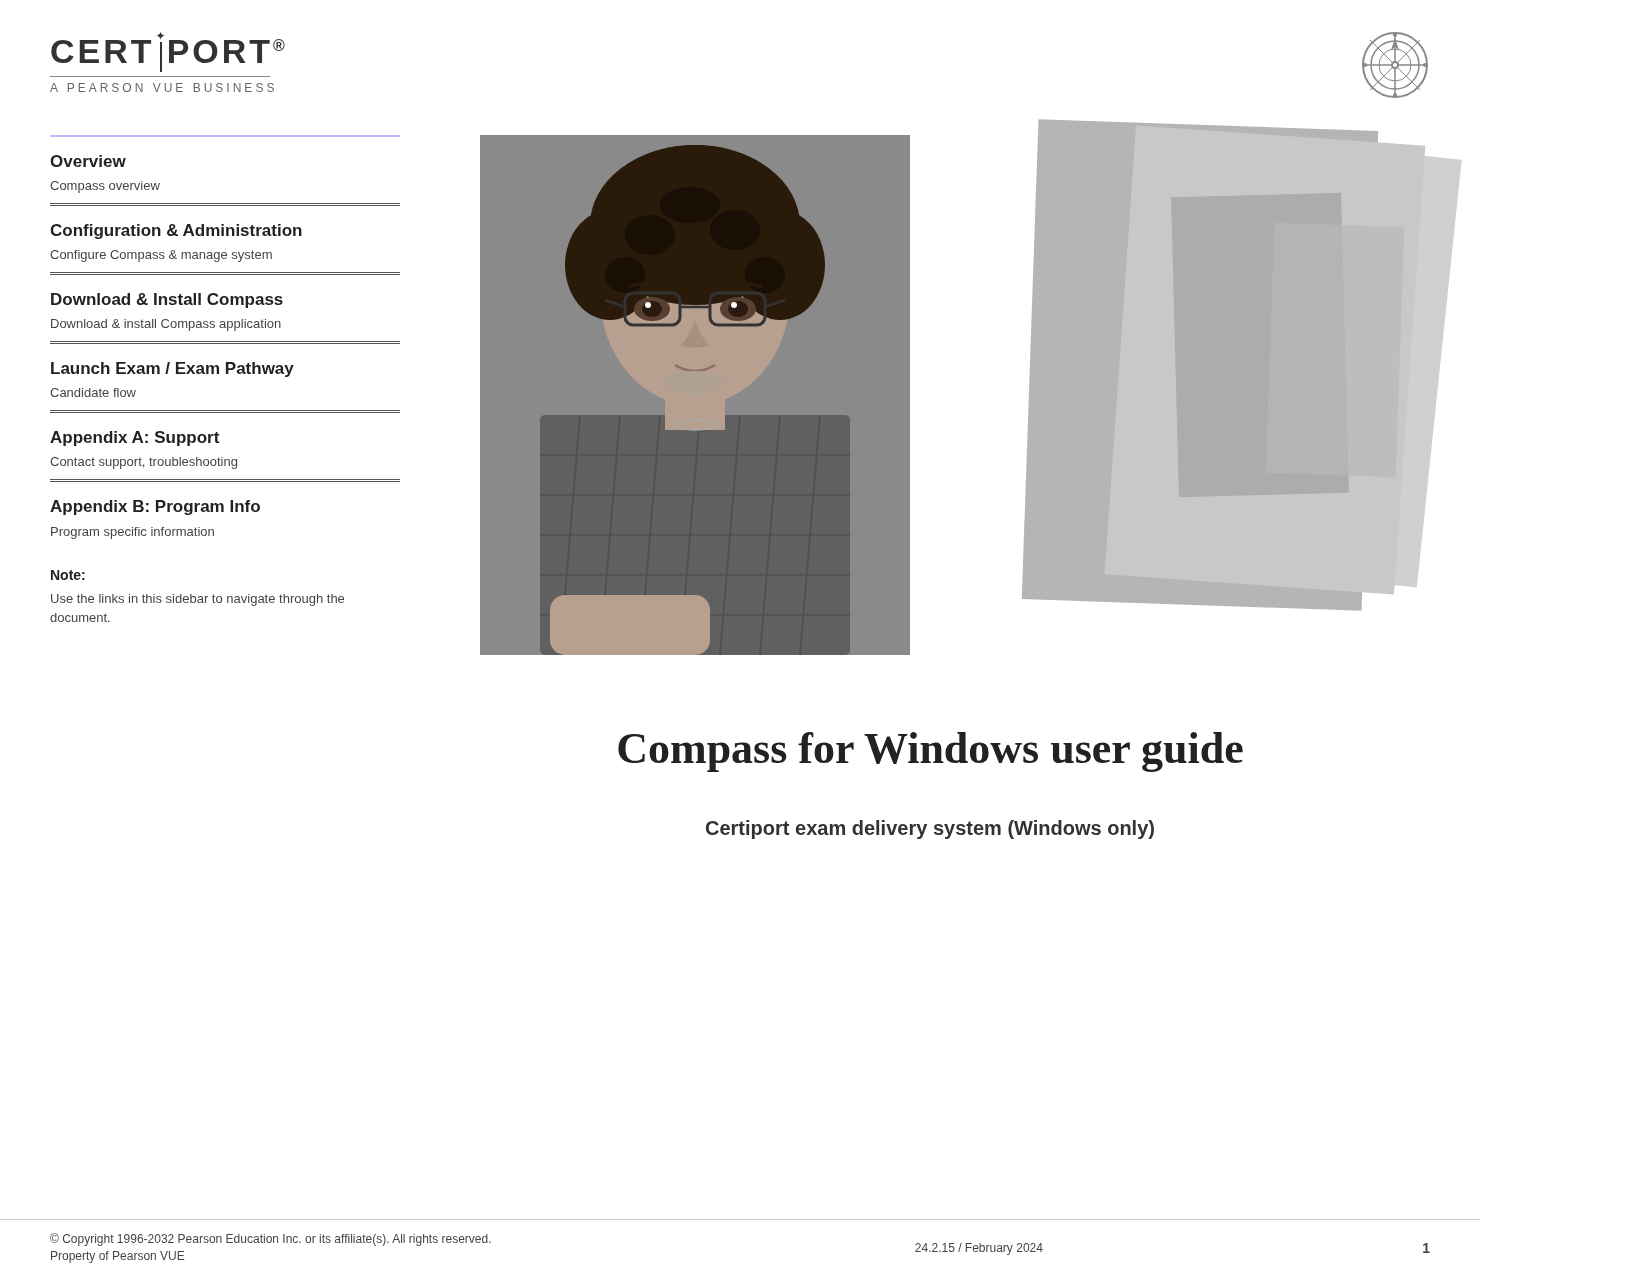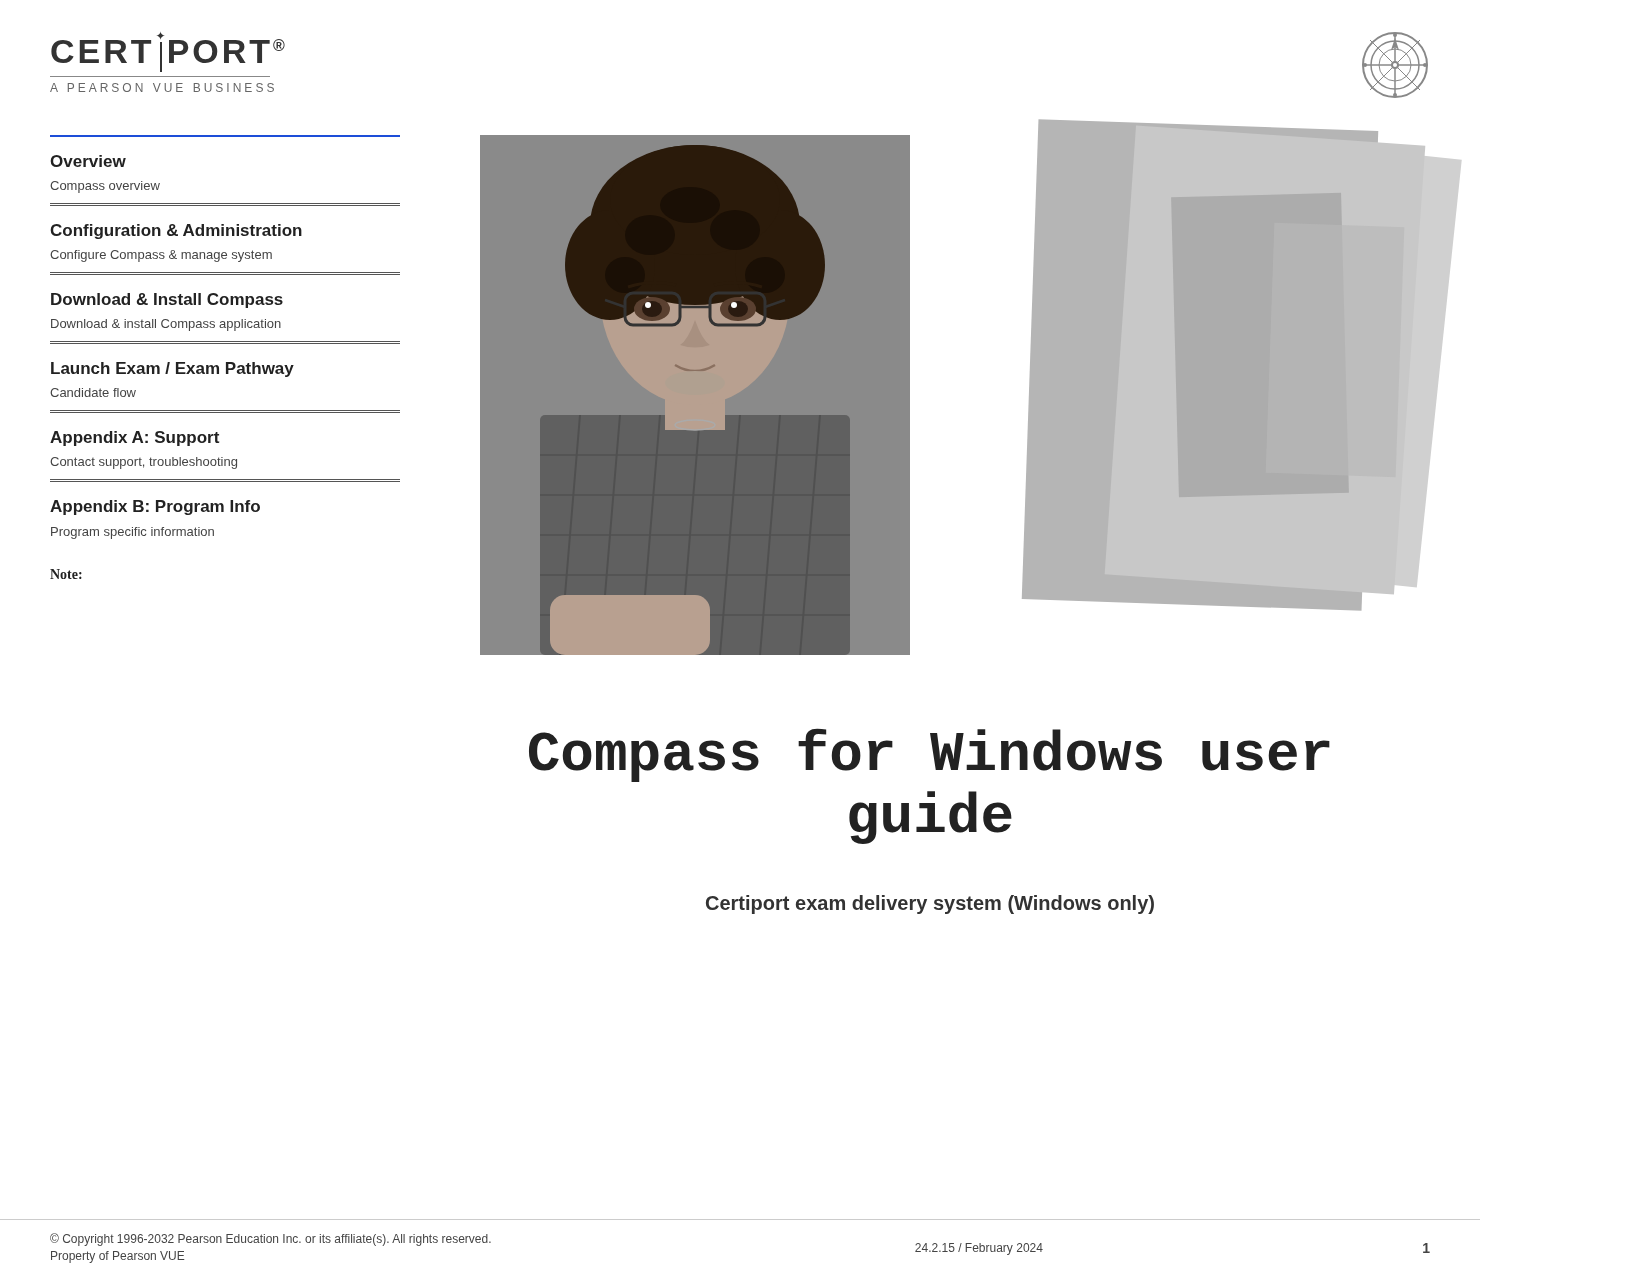--- a/index.html
+++ b/index.html
@@ -71,21 +71,21 @@
       padding-top: 20px;
       padding-right: 30px;
     }
 
     .sidebar-item {
       border-top: 3px double #555;
       padding: 14px 0 10px 0;
     }
 
     .sidebar-item:first-child {
-      border-top: 2px solid #1d4ed8;
+      border-top: 2px solid #c4b5fd;
     }
 
     .sidebar-item-title {
       font-size: 17px;
       font-weight: bold;
       color: #222;
       line-height: 1.3;
       margin-bottom: 5px;
     }
 
@@ -96,21 +96,20 @@
 
     .sidebar-note {
       padding-top: 18px;
     }
 
     .sidebar-note-title {
       font-size: 14px;
       font-weight: bold;
       color: #222;
       margin-bottom: 6px;
-      font-family: Liberation Serif, serif;
     }
 
     .sidebar-note-text {
       font-size: 13px;
       color: #444;
       line-height: 1.5;
     }
 
     
     .right-content {
@@ -188,24 +187,24 @@
     }
 
     
     .title-area {
       text-align: center;
       margin-top: 20px;
       padding: 0 20px;
     }
 
     .main-title {
-      font-size: 56px;
+      font-size: 44px;
       font-weight: bold;
       color: #222;
-      font-family: Liberation Mono, monospace;
+      font-family: Liberation Serif, serif;
       line-height: 1.1;
       margin-bottom: 12px;
     }
 
     .main-subtitle {
       font-size: 20px;
       font-weight: bold;
       color: #333;
       font-family: Arial, sans-serif;
       margin-top: 44px;
@@ -354,20 +353,21 @@
         <div class="sidebar-item-desc">Contact support, troubleshooting</div>
       </div>
 
       <div class="sidebar-item">
         <div class="sidebar-item-title">Appendix B: Program Info</div>
         <div class="sidebar-item-desc">Program specific information</div>
       </div>
 
       <div class="sidebar-note">
         <div class="sidebar-note-title">Note:</div>
+        <div class="sidebar-note-text">Use the links in this sidebar to navigate through the document.</div>
       </div>
 
     </div>
 
     <div class="right-content">
 
       <div class="image-stack">
 
         <div class="layer-back-3" style="background: #d0d0d0; right: -10px; top: 20px; width: 260px; height: 430px; z-index: 1; transform: rotate(6deg);"></div>
         <div class="layer-back-1" style="background: #b5b5b5; right: 60px; top: 0; width: 340px; height: 480px; z-index: 2; transform: rotate(2deg);"></div>

